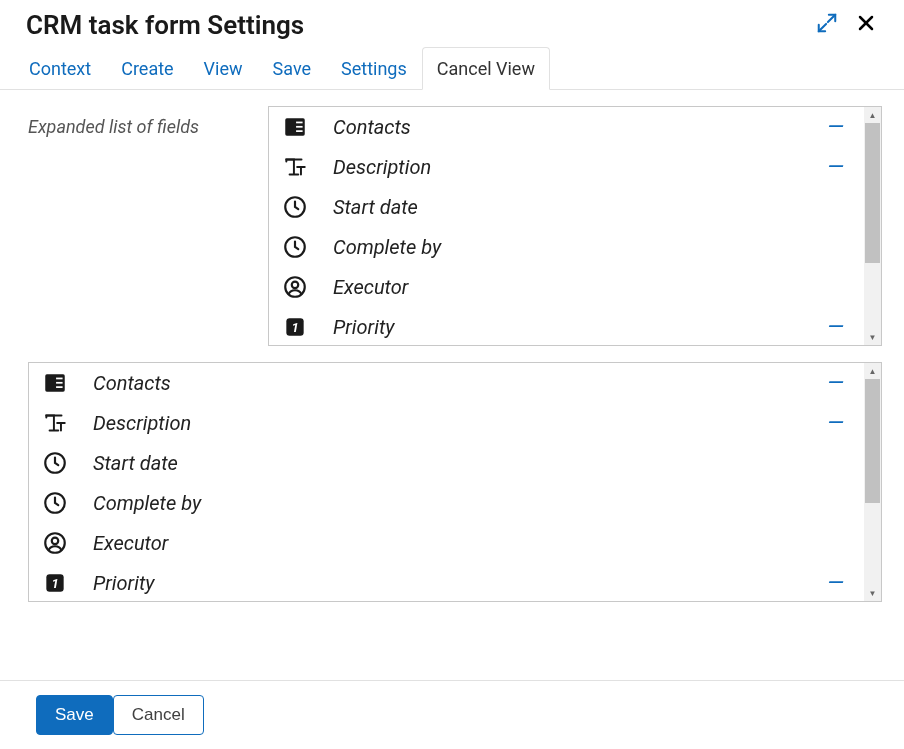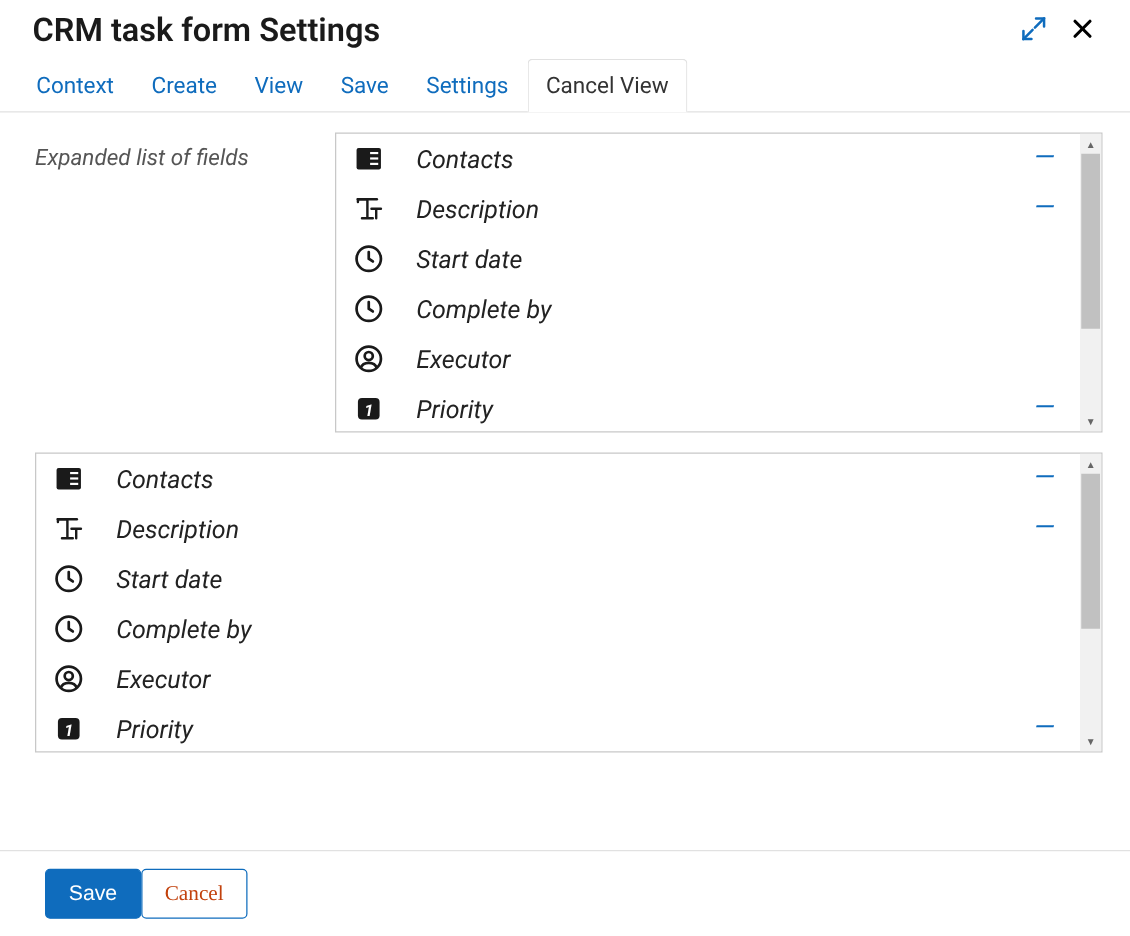--- a/index.html
+++ b/index.html
@@ -144,23 +144,22 @@
       cursor: pointer;
       border: 1px solid;
     }
     .btn-primary {
       background: #0f6cbd;
       color: #fff;
       border-color: #0f6cbd;
     }
     .btn-secondary {
       background: #fff;
-      color: #c2410c;
+      color: #404040;
       border-color: #0f6cbd;
-      font-family: Liberation Serif, serif;
     }
   </style>
 </head>
 <body>
 
 <div class="header">
   <div class="title">CRM task form Settings</div>
   <div class="header-icons">
     <span>
       <svg width="22" height="22" viewBox="0 0 24 24" fill="none" stroke="#0f6cbd" stroke-width="2.2" stroke-linecap="round">

